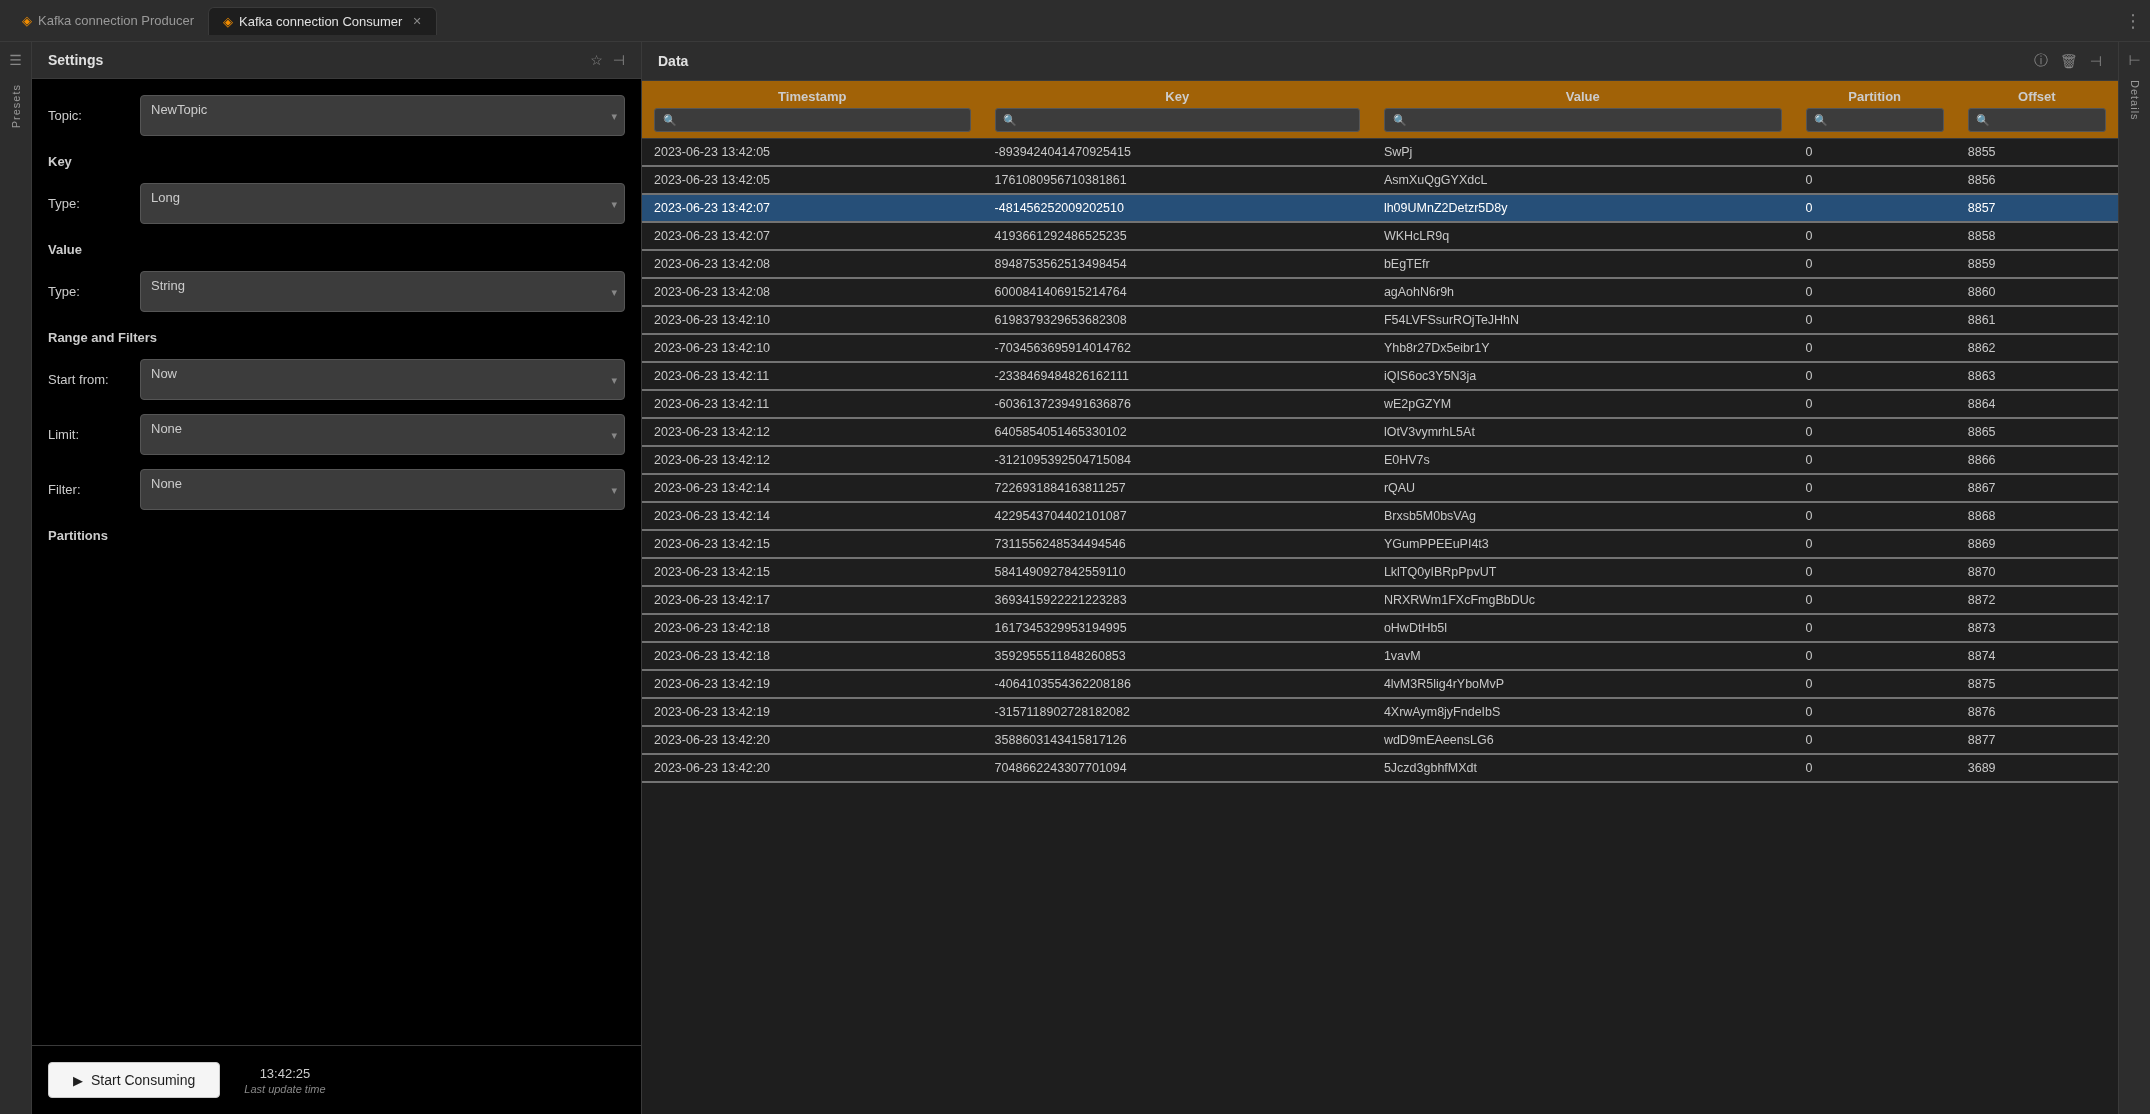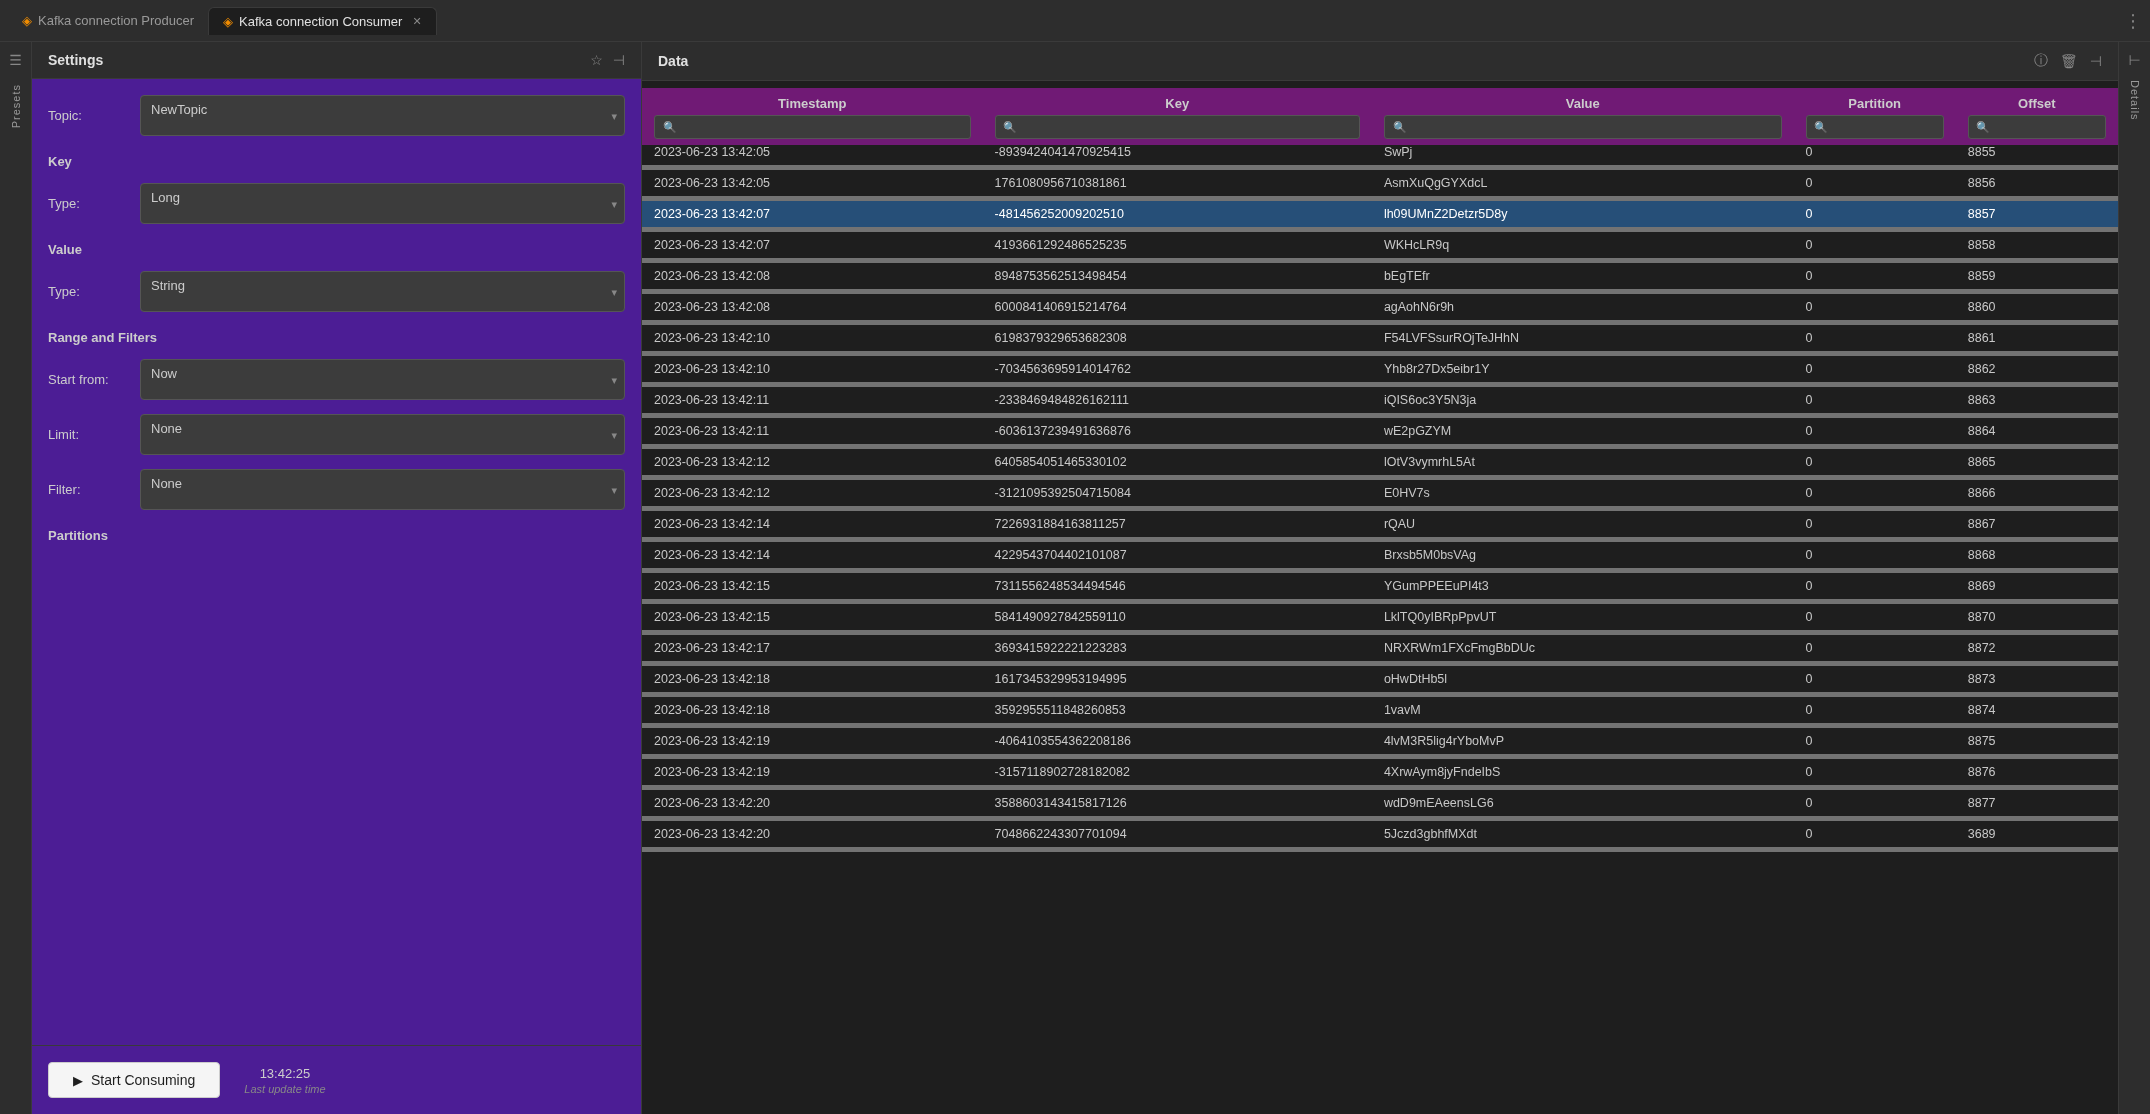--- a/index.html
+++ b/index.html
@@ -89,21 +89,21 @@
       transform: rotate(180deg);
       color: #999;
       font-size: 11px;
       letter-spacing: 1px;
       margin-top: 8px;
     }
 
     
     .settings-panel {
       width: 610px;
-      background: #4c1d95;
+      background: #000000;
       border-right: 1px solid #3a3a3a;
       display: flex;
       flex-direction: column;
       flex-shrink: 0;
       overflow: hidden;
     }
     .panel-header {
       display: flex;
       align-items: center;
       justify-content: space-between;
@@ -259,22 +259,22 @@
       overflow-y: auto;
       overflow-x: auto;
     }
     table {
       width: 100%;
       border-collapse: collapse;
       table-layout: fixed;
     }
     thead th {
       position: sticky;
-      top: 7px;
-      background: #701a75;
+      top: 0;
+      background: #a16207;
       border-bottom: 1px solid #3a3a3a;
       padding: 0;
       z-index: 10;
     }
     .th-content {
       padding: 8px 12px 0;
     }
     .th-label {
       color: #cccccc;
       font-size: 13px;
@@ -302,21 +302,21 @@
       width: 100%;
     }
 
     col.col-timestamp { width: 210px; }
     col.col-key { width: 240px; }
     col.col-value { width: 260px; }
     col.col-partition { width: 100px; }
     col.col-offset { width: 100px; }
 
     tbody tr {
-      border-bottom: 5px solid #737373;
+      border-bottom: 2px solid #737373;
     }
     tbody tr.selected { background: #264f78; }
     tbody tr.selected td { color: #ffffff; }
 
     td {
       padding: 6px 12px;
       font-size: 12.5px;
       color: #c8c8c8;
       white-space: nowrap;
       overflow: hidden;

